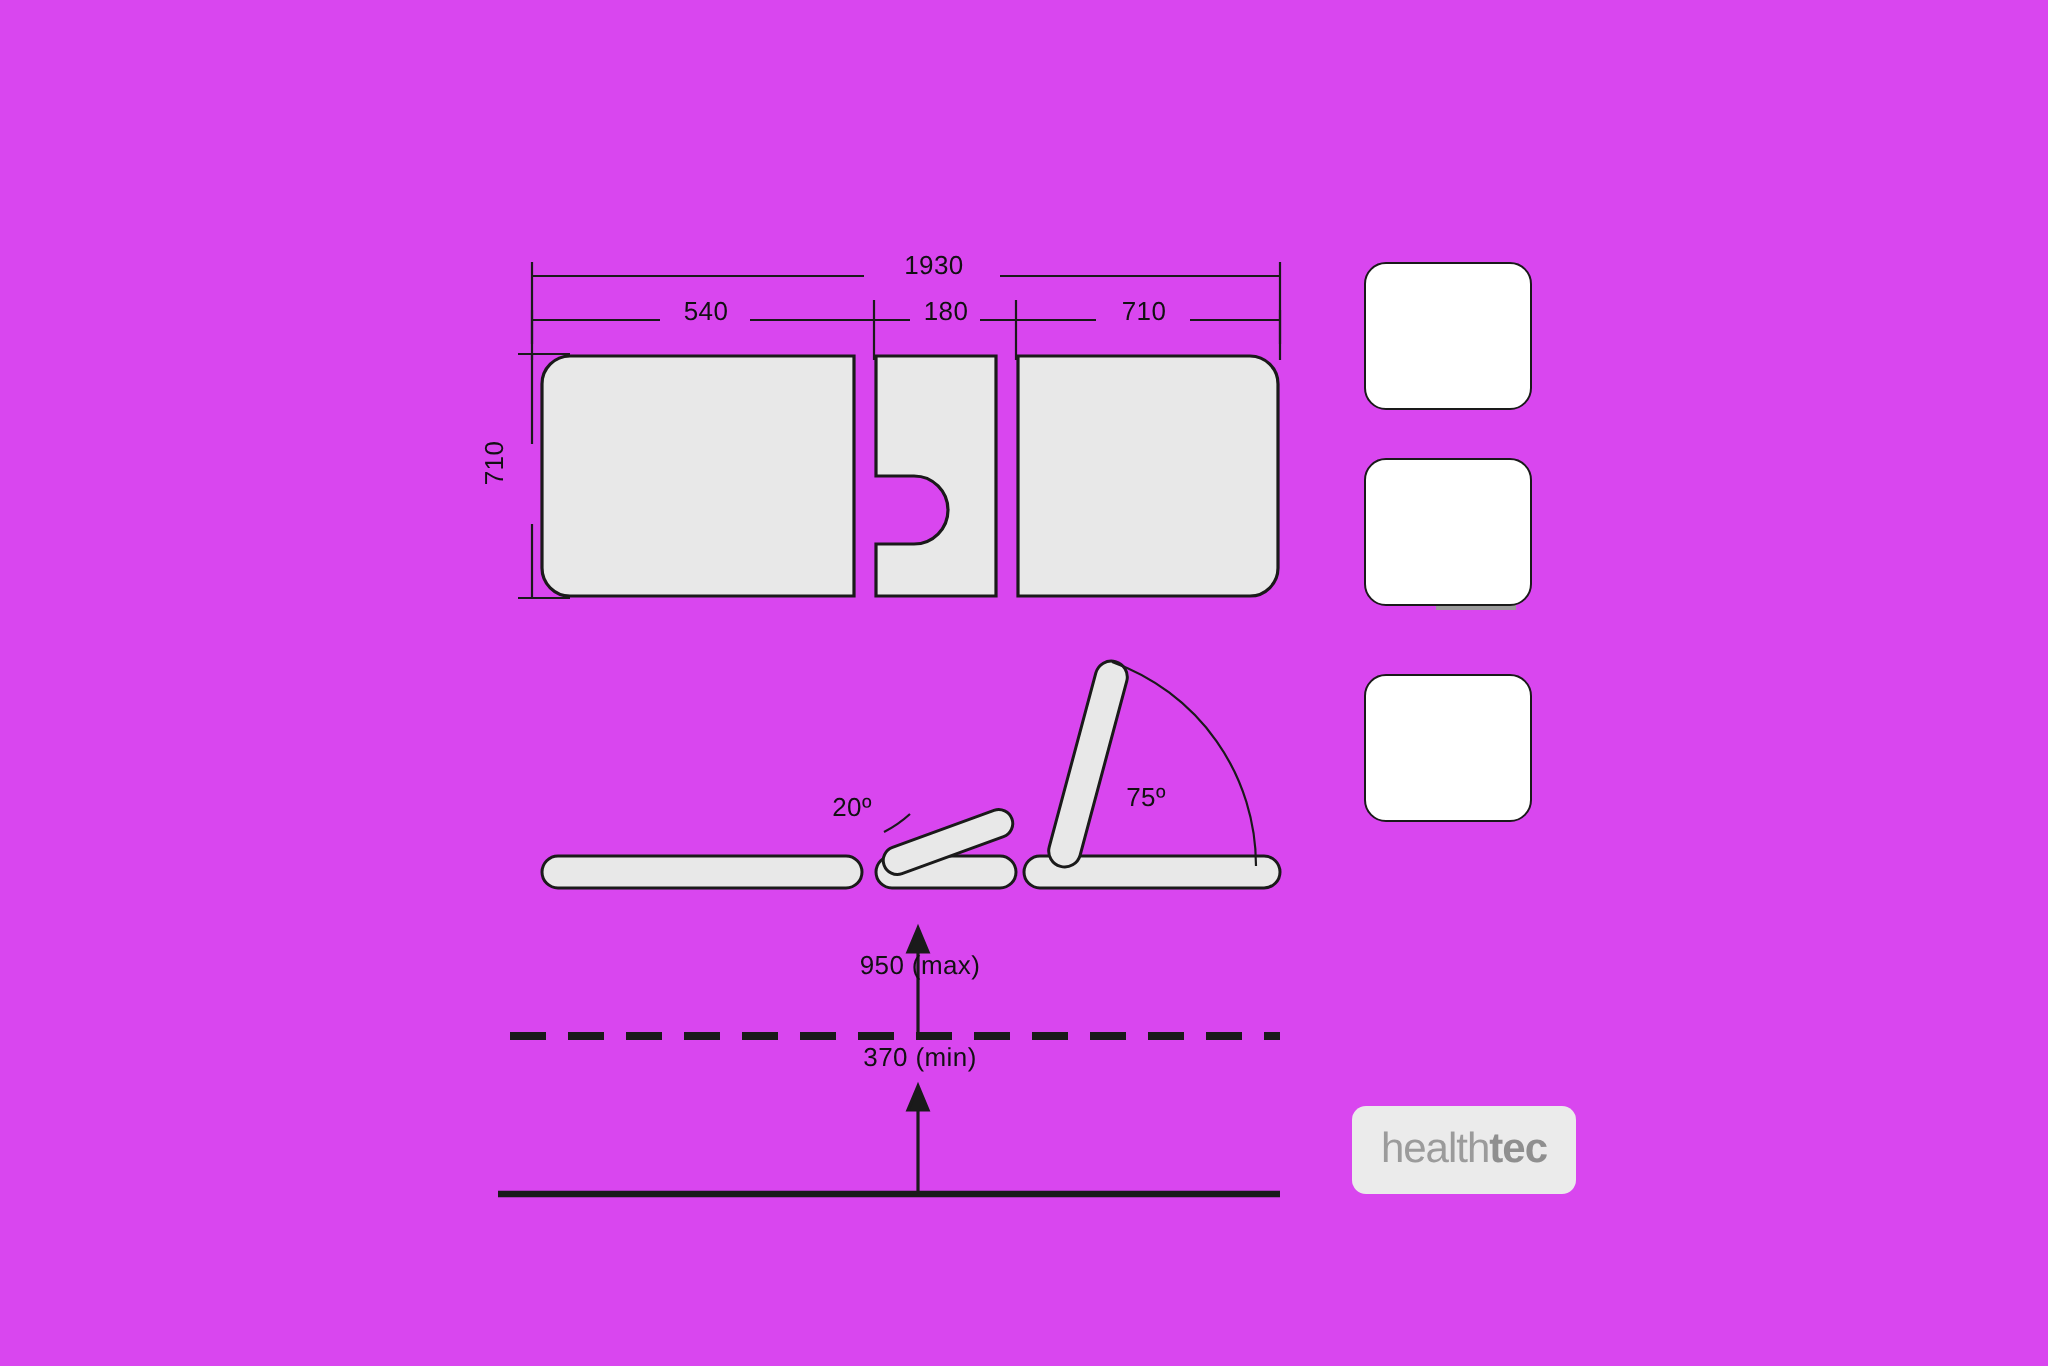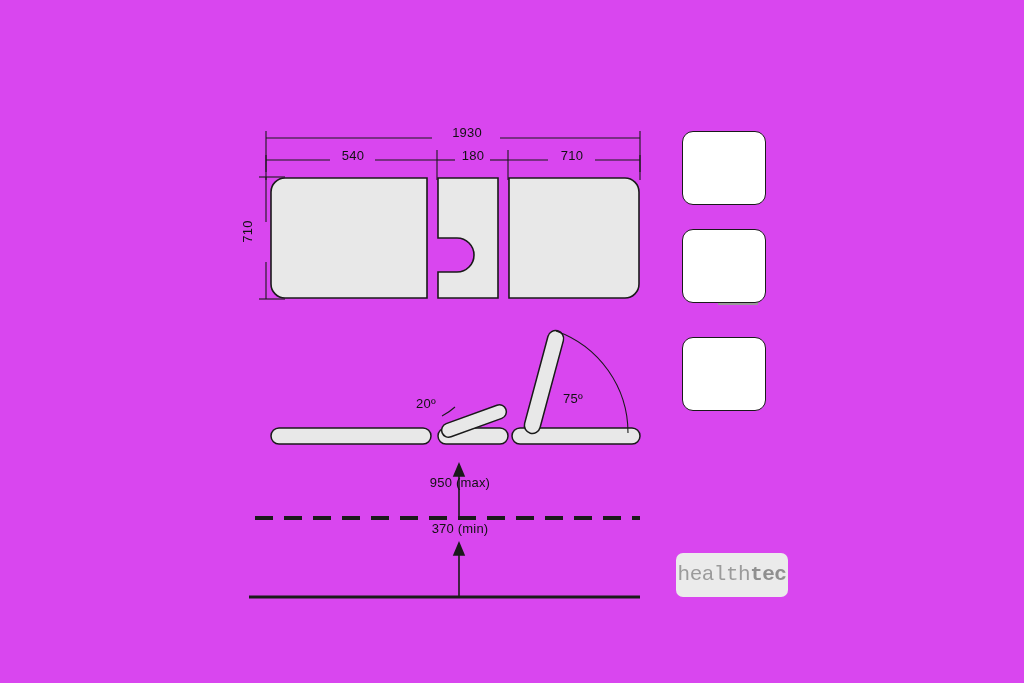--- a/index.html
+++ b/index.html
@@ -55,21 +55,21 @@
     border-radius: 7px;
   }
   .logo-text {
     position: absolute;
     left: 0;
     top: 0;
     width: 112px;
     height: 44px;
     line-height: 44px;
     text-align: center;
-    font-family: Liberation Mono, monospace;
+    font-family: Liberation Sans, sans-serif;
     font-size: 21px;
     color: #9b9b9b;
     letter-spacing: -0.5px;
   }
   .logo-text b {
     font-weight: bold;
     color: #8f8f8f;
   }
 </style>
 </head>

